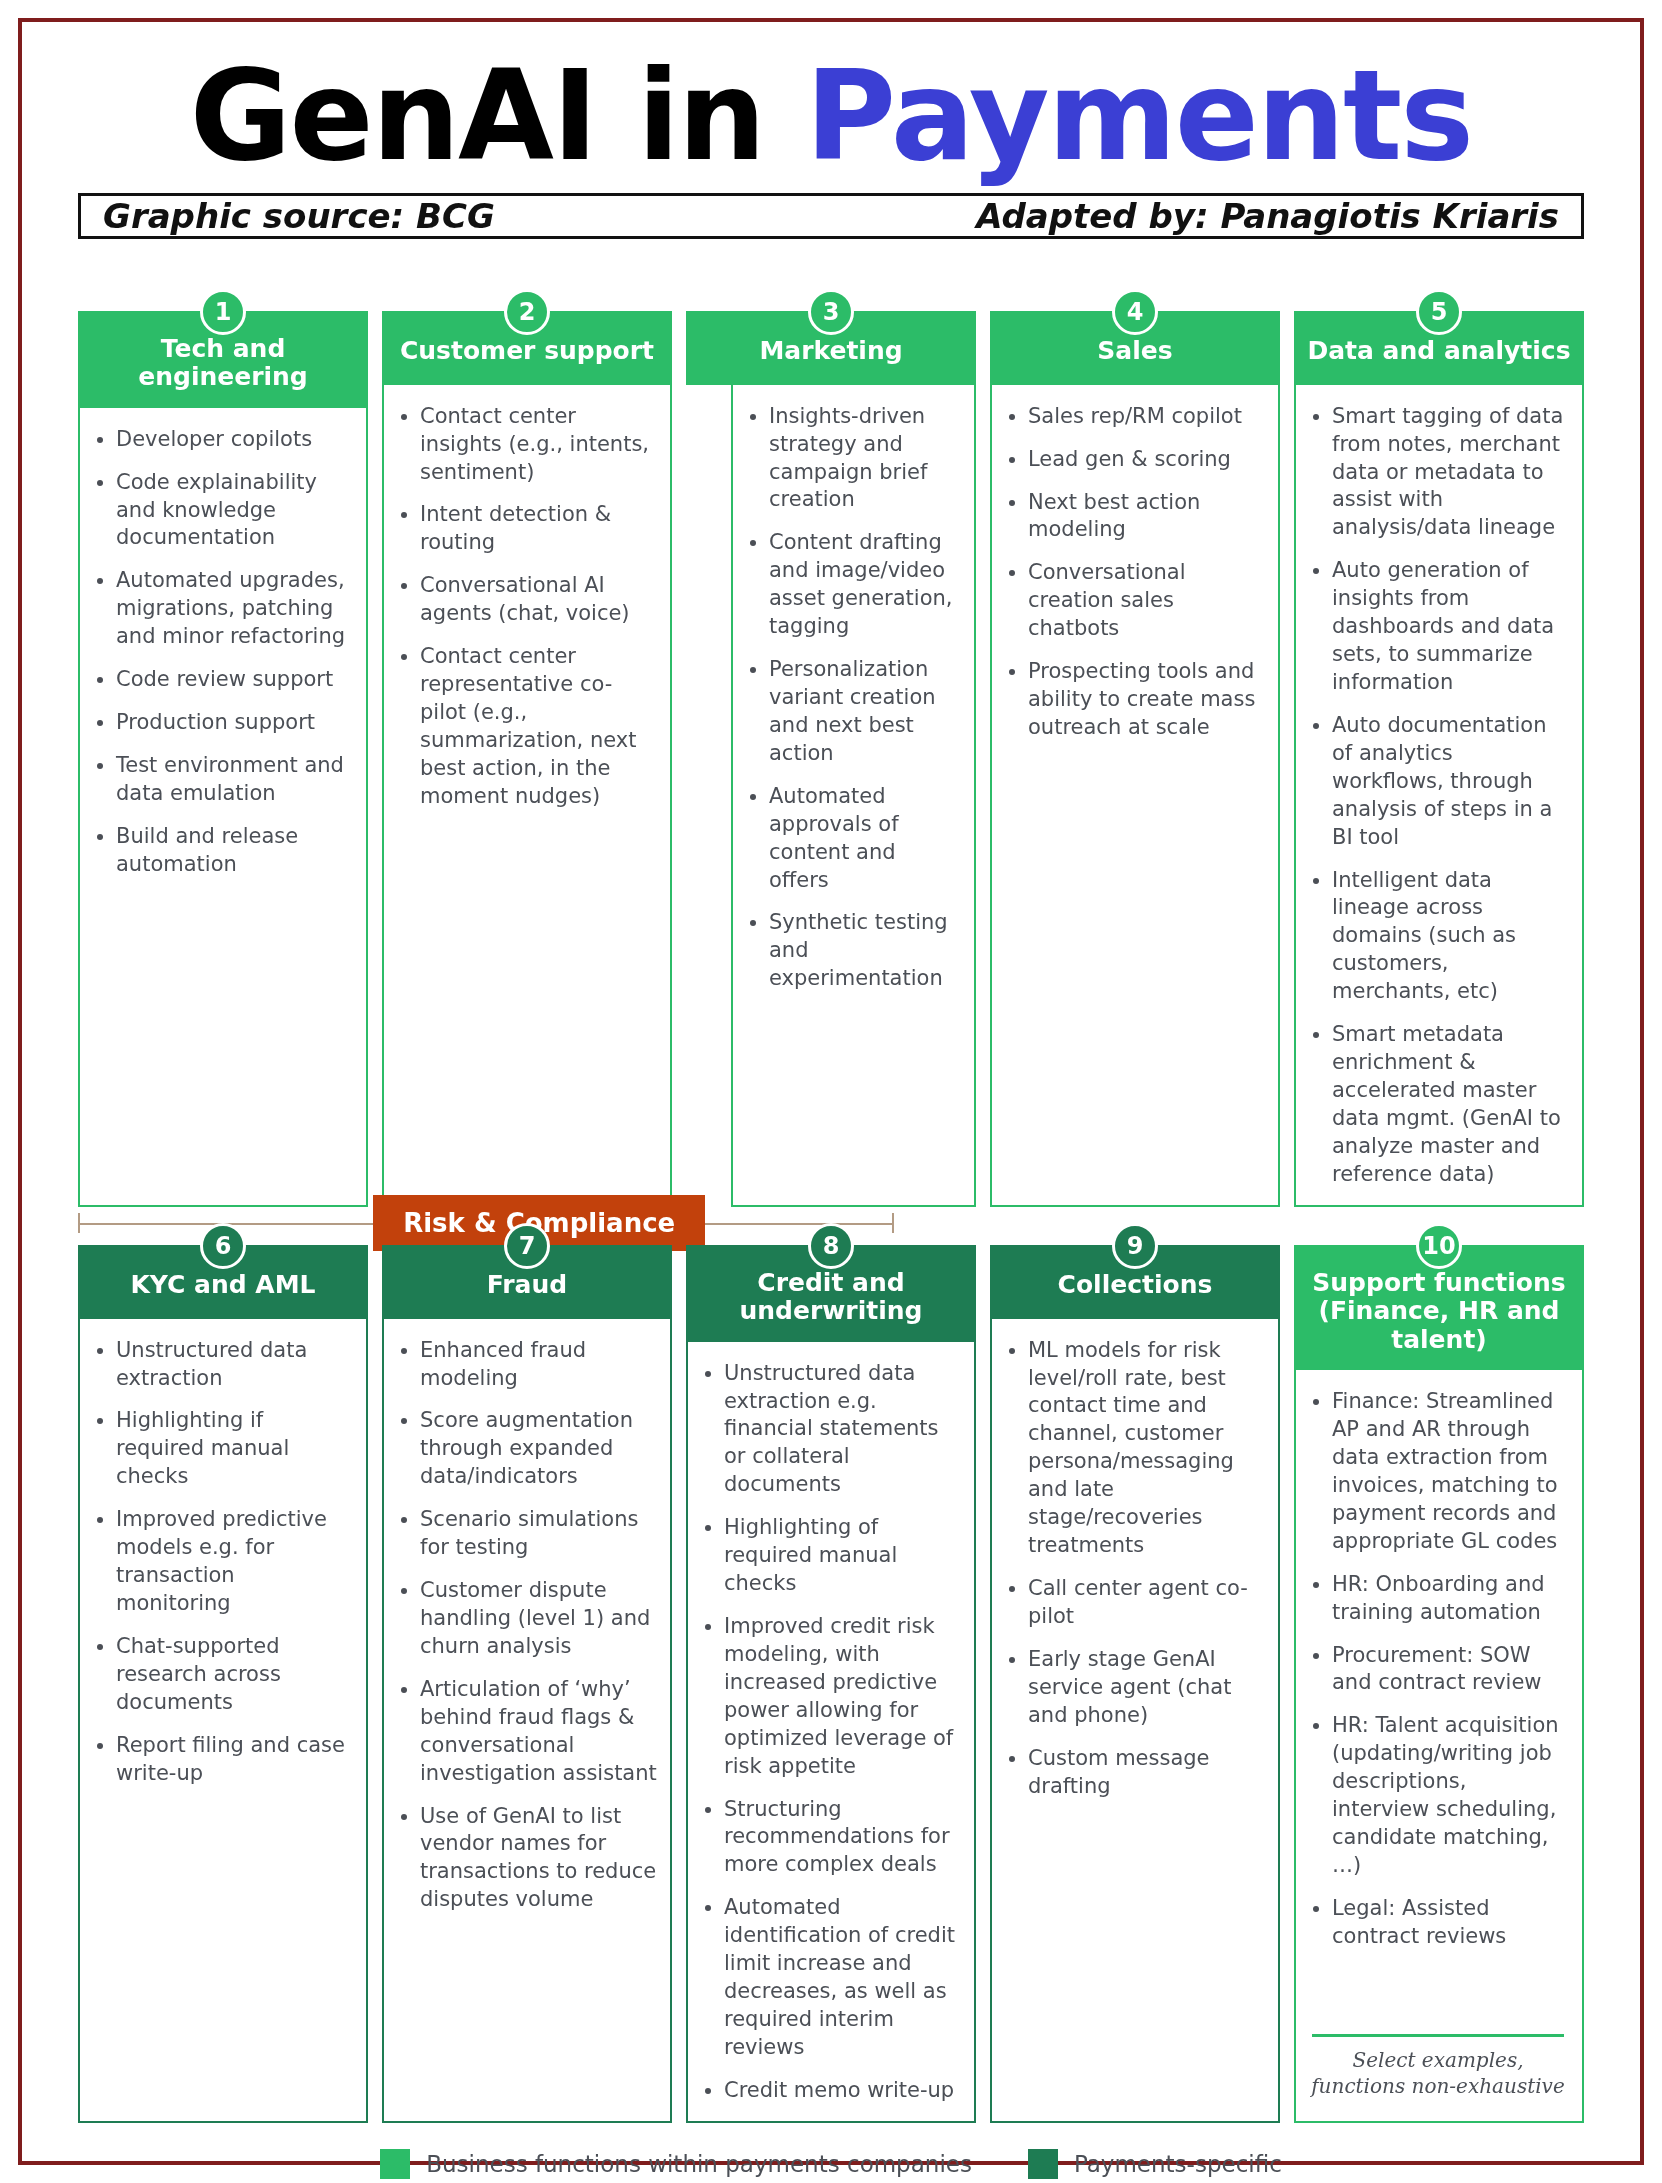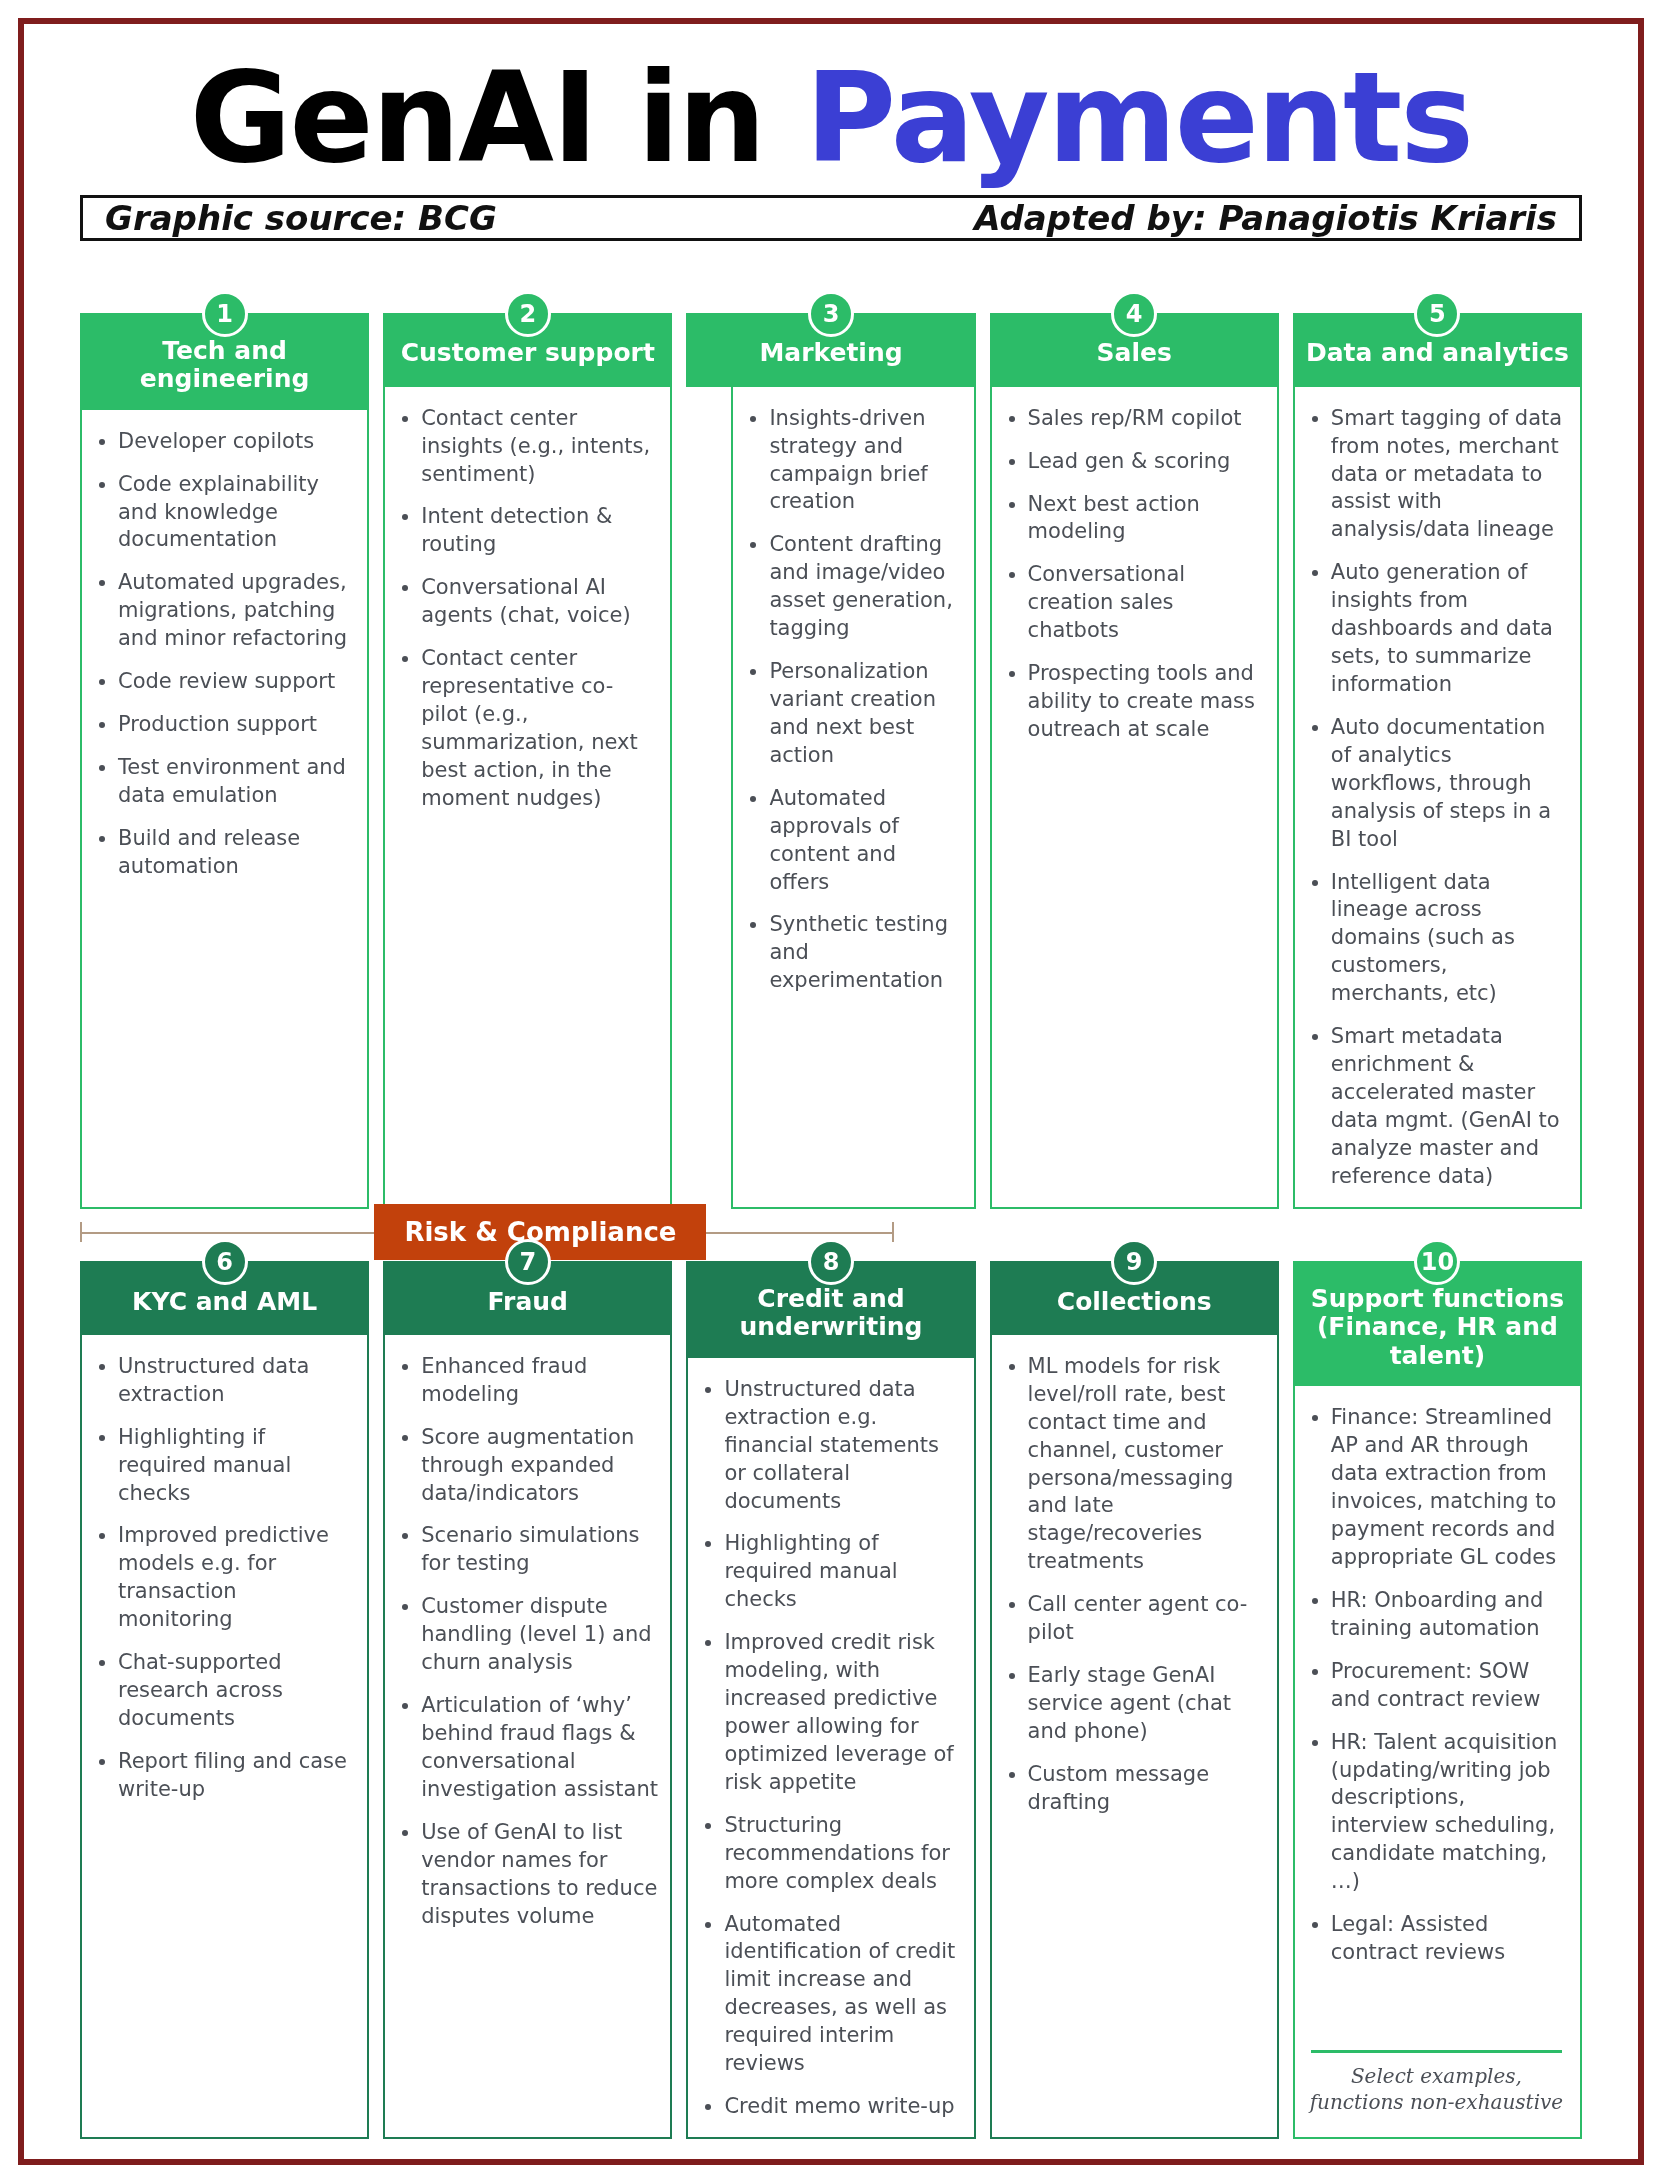--- a/index.html
+++ b/index.html
@@ -17,21 +17,21 @@
     height: 2183px;
     background: #ffffff;
     box-sizing: border-box;
     padding: 18px;
     overflow: hidden;
   }
   .frame {
     position: relative;
     width: 100%;
     height: 100%;
-    border: 6px solid #7f1d1d;
+    border: 4px solid #7f1d1d;
     box-sizing: border-box;
     padding: 26px 56px 20px 56px;
     display: flex;
     flex-direction: column;
   }
 
   
   .title {
     text-align: center;
     font-family: "DejaVu Sans", sans-serif;
@@ -456,15 +456,25 @@
               </ul>
               <div class="card-note">
                 <div class="note-rule"></div>
                 <div class="note-text">Select examples, functions non-exhaustive</div>
               </div>
             </div>
           </div>
         </div>
       </div>
 
+    <div class="legend" id="legend">
+        <div class="legend-item">
+          <div class="legend-swatch" style="background: rgb(44, 188, 104);"></div>
+          <div class="legend-label">Business functions within payments companies</div>
+        </div>
+        <div class="legend-item">
+          <div class="legend-swatch" style="background: rgb(30, 124, 83);"></div>
+          <div class="legend-label">Payments-specific</div>
+        </div>
+      </div>
 
   </div>
 </div>
 
 </body></html>

